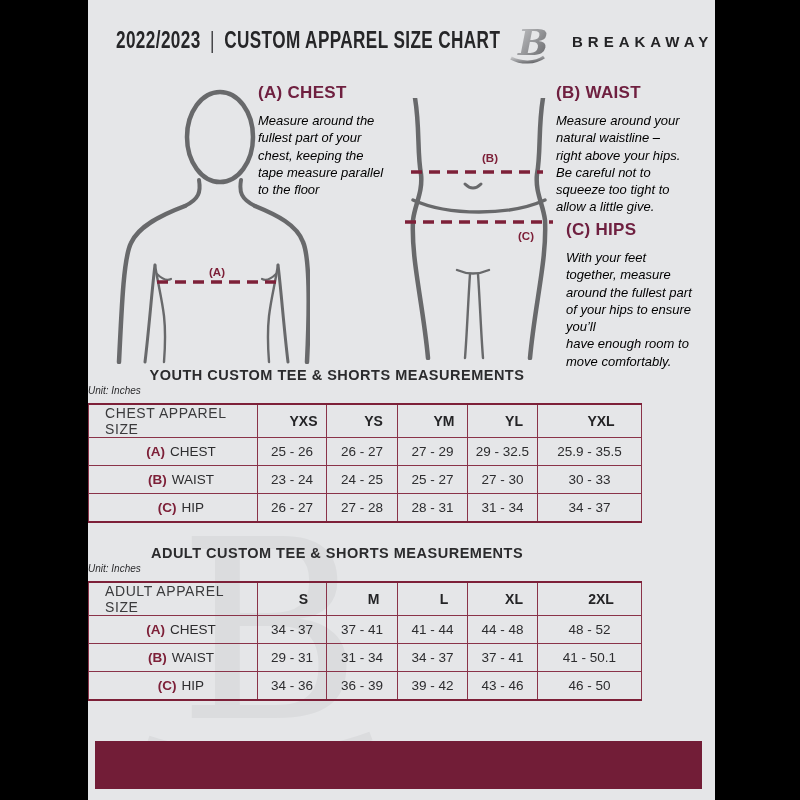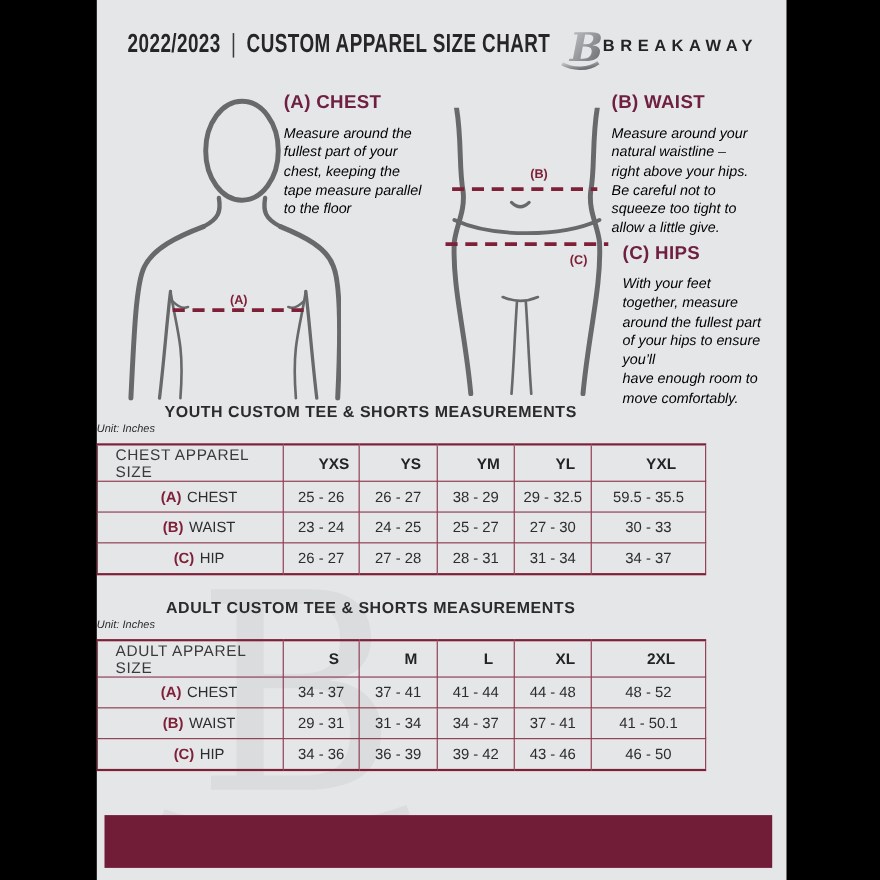--- a/index.html
+++ b/index.html
@@ -14,21 +14,21 @@
   .layer{position:absolute;z-index:1;}
   
   .hdr-title{
     left:28px;top:26px;white-space:nowrap;
     font-weight:700;font-size:22px;color:#262628;letter-spacing:.5px;
     transform:scale(.78,1.08);transform-origin:0 0;
   }
   .hdr-sep{margin:0 12px;font-weight:400;color:#3a3a3c;}
   .logo-svg{left:420px;top:21px;}
   .brand{
-    left:460px;top:33px;font-size:15px;font-weight:700;
+    left:484px;top:33px;font-size:15px;font-weight:700;
     letter-spacing:5px;color:#242426;white-space:nowrap;
   }
   
   .inst{width:170px;}
   .inst h3{
     margin:0 0 9px 0;font-size:17px;font-weight:800;
     color:#6f2040;letter-spacing:.3px;
   }
   .inst p{
     margin:0;font-size:13px;font-style:italic;color:#000000;
@@ -176,23 +176,23 @@
           <th class="size-col">YM</th>
           <th class="size-col">YL</th>
           <th class="size-col">YXL</th>
         </tr>
       </thead>
       <tbody>
         <tr>
           <td class="row-label"><span class="pfx">(A)</span><span>CHEST</span></td>
           <td>25 - 26</td>
           <td>26 - 27</td>
-          <td>38 - 29</td>
+          <td>27 - 29</td>
           <td>29 - 32.5</td>
-          <td>59.5 - 35.5</td>
+          <td>25.9 - 35.5</td>
         </tr>
         <tr>
           <td class="row-label"><span class="pfx">(B)</span><span>WAIST</span></td>
           <td>23 - 24</td>
           <td>24 - 25</td>
           <td>25 - 27</td>
           <td>27 - 30</td>
           <td>30 - 33</td>
         </tr>
         <tr>

